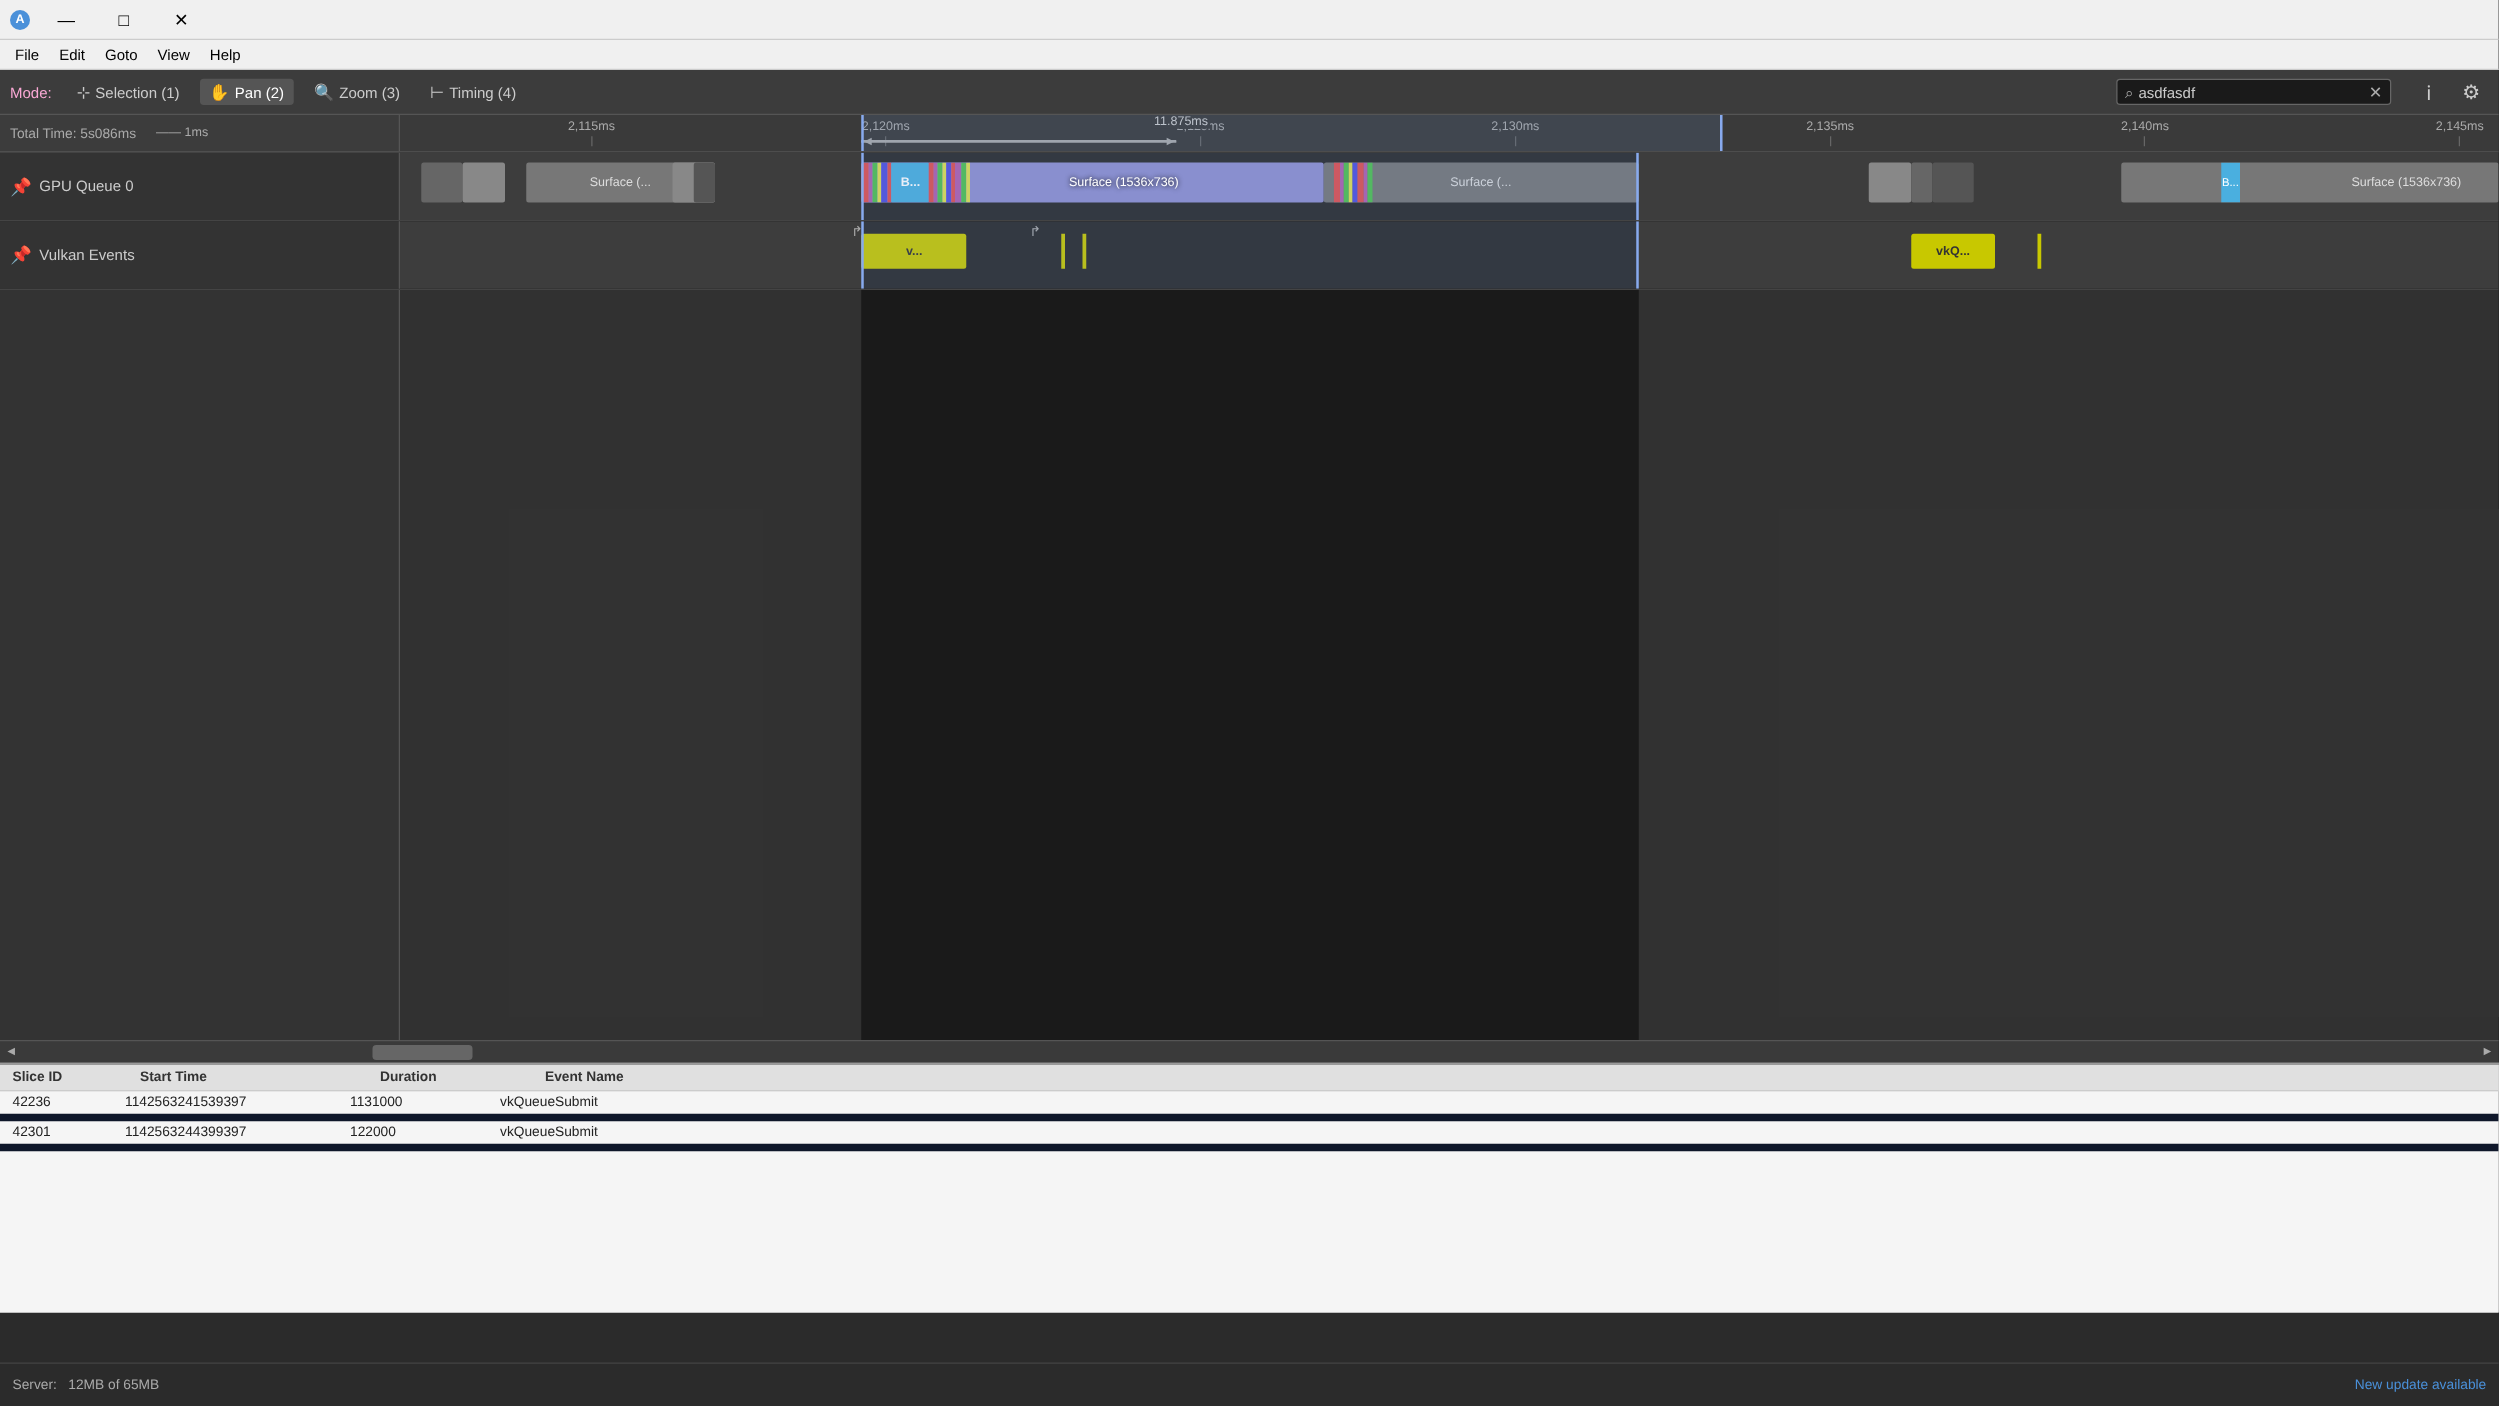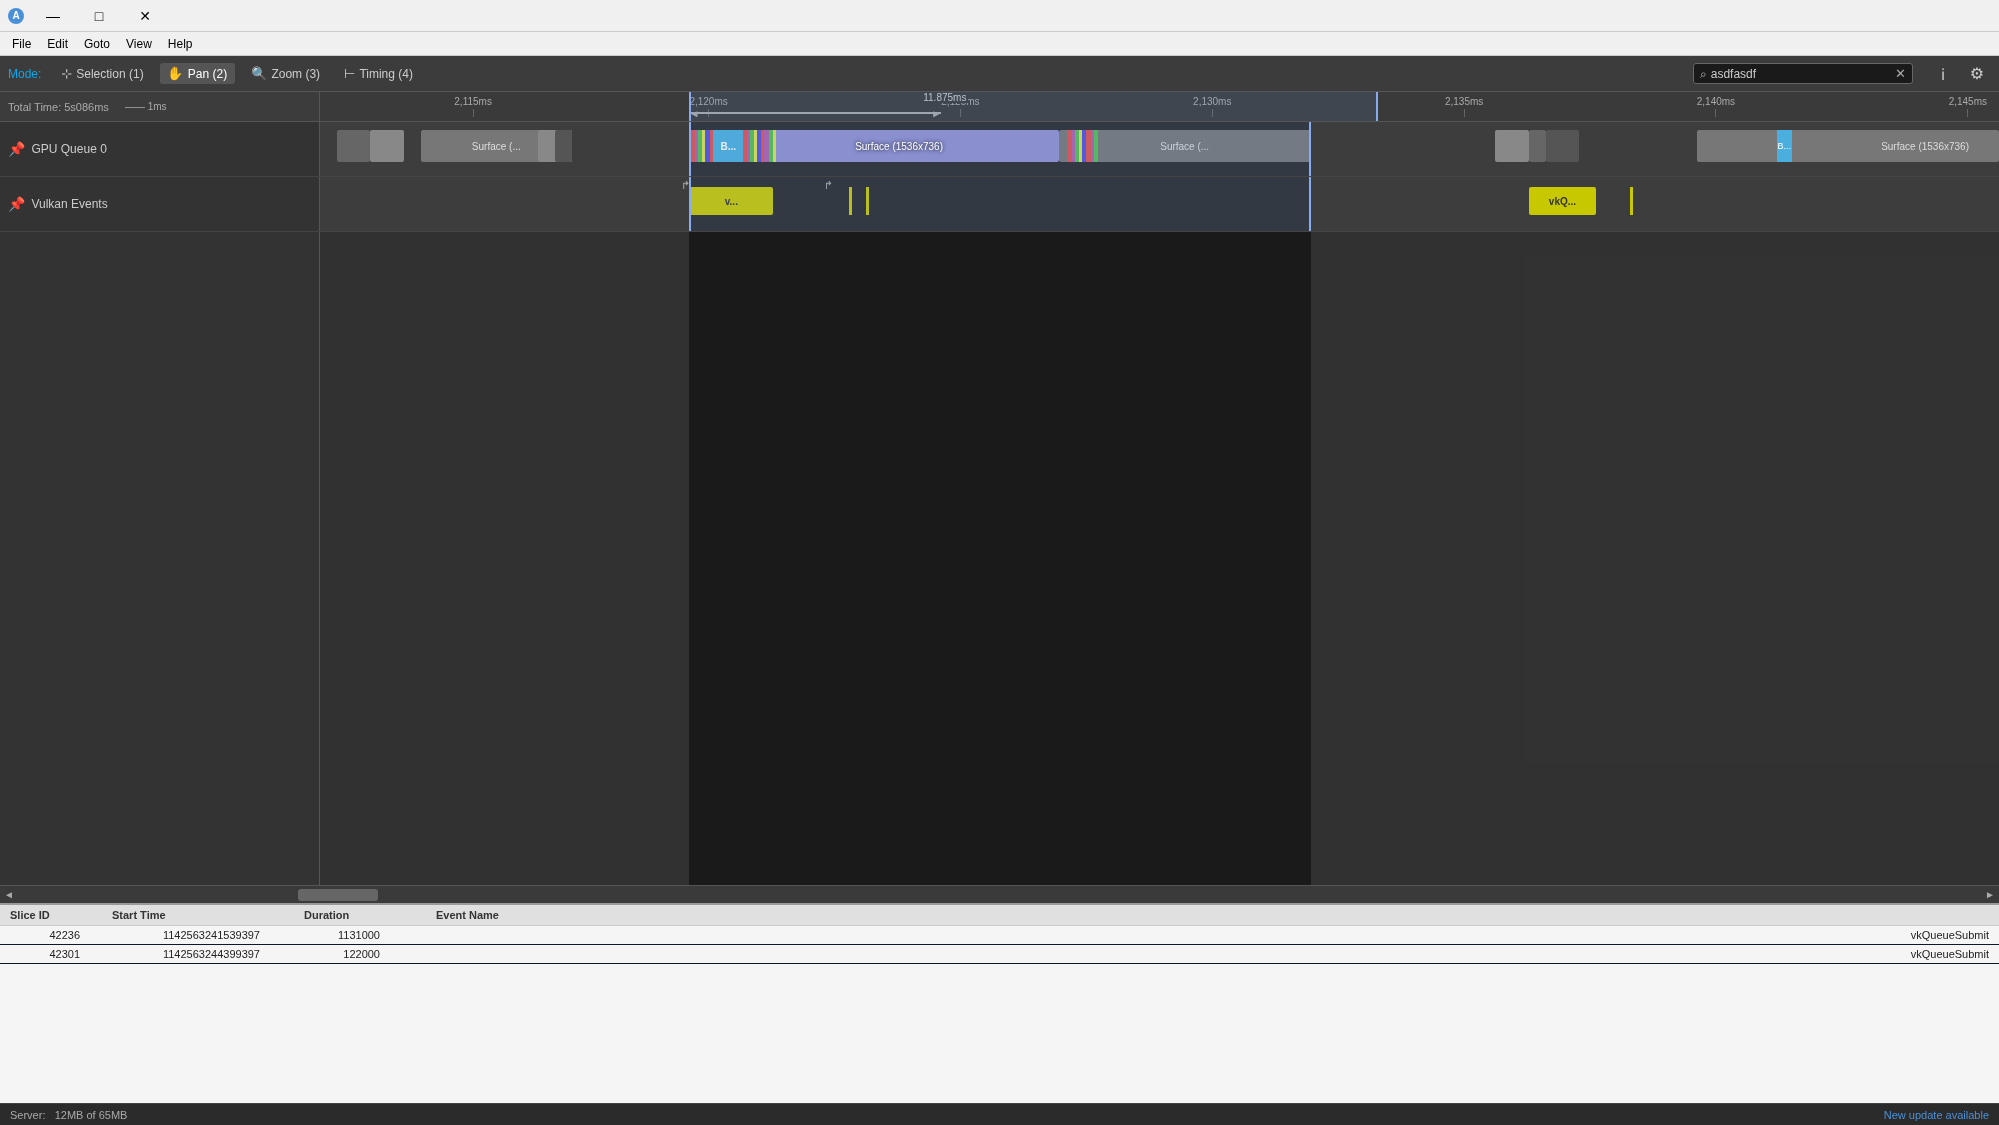--- a/index.html
+++ b/index.html
@@ -79,21 +79,21 @@
     .toolbar {
       background: #3c3c3c;
       height: 36px;
       display: flex;
       align-items: center;
       padding: 0 8px;
       gap: 8px;
       border-bottom: 1px solid #555;
     }
     .toolbar-mode-label {
-      color: #0ea5e9;
+      color: #f9a8d4;
       font-size: 12px;
       margin-right: 4px;
     }
     .mode-btn {
       display: flex;
       align-items: center;
       gap: 4px;
       padding: 3px 8px;
       border-radius: 3px;
       cursor: pointer;
@@ -340,35 +340,35 @@
     .table-col-id { width: 70px; }
     .table-col-start { width: 160px; }
     .table-col-dur { width: 100px; }
     .table-col-name { flex: 1; }
     .table-data-row {
       display: flex;
       font-size: 11px;
       color: #222;
       padding: 3px 10px;
       gap: 20px;
-      border-bottom: 1px solid #0f172a;
-      text-align: right;
+      border-bottom: 6px solid #0f172a;
     }
 
     
     .status-bar {
       background: #2b2b2b;
-      height: 22px;
+      height: 35px;
       display: flex;
       align-items: center;
       padding: 0 10px;
       border-top: 1px solid #444;
       font-size: 11px;
       color: #aaa;
       justify-content: space-between;
+      margin-top: 40px;
     }
     .new-update-link {
       color: #4a90d9;
       cursor: pointer;
       text-decoration: none;
     }
     .vulkan-block {
       position: absolute;
       height: 28px;
       top: 10px;

